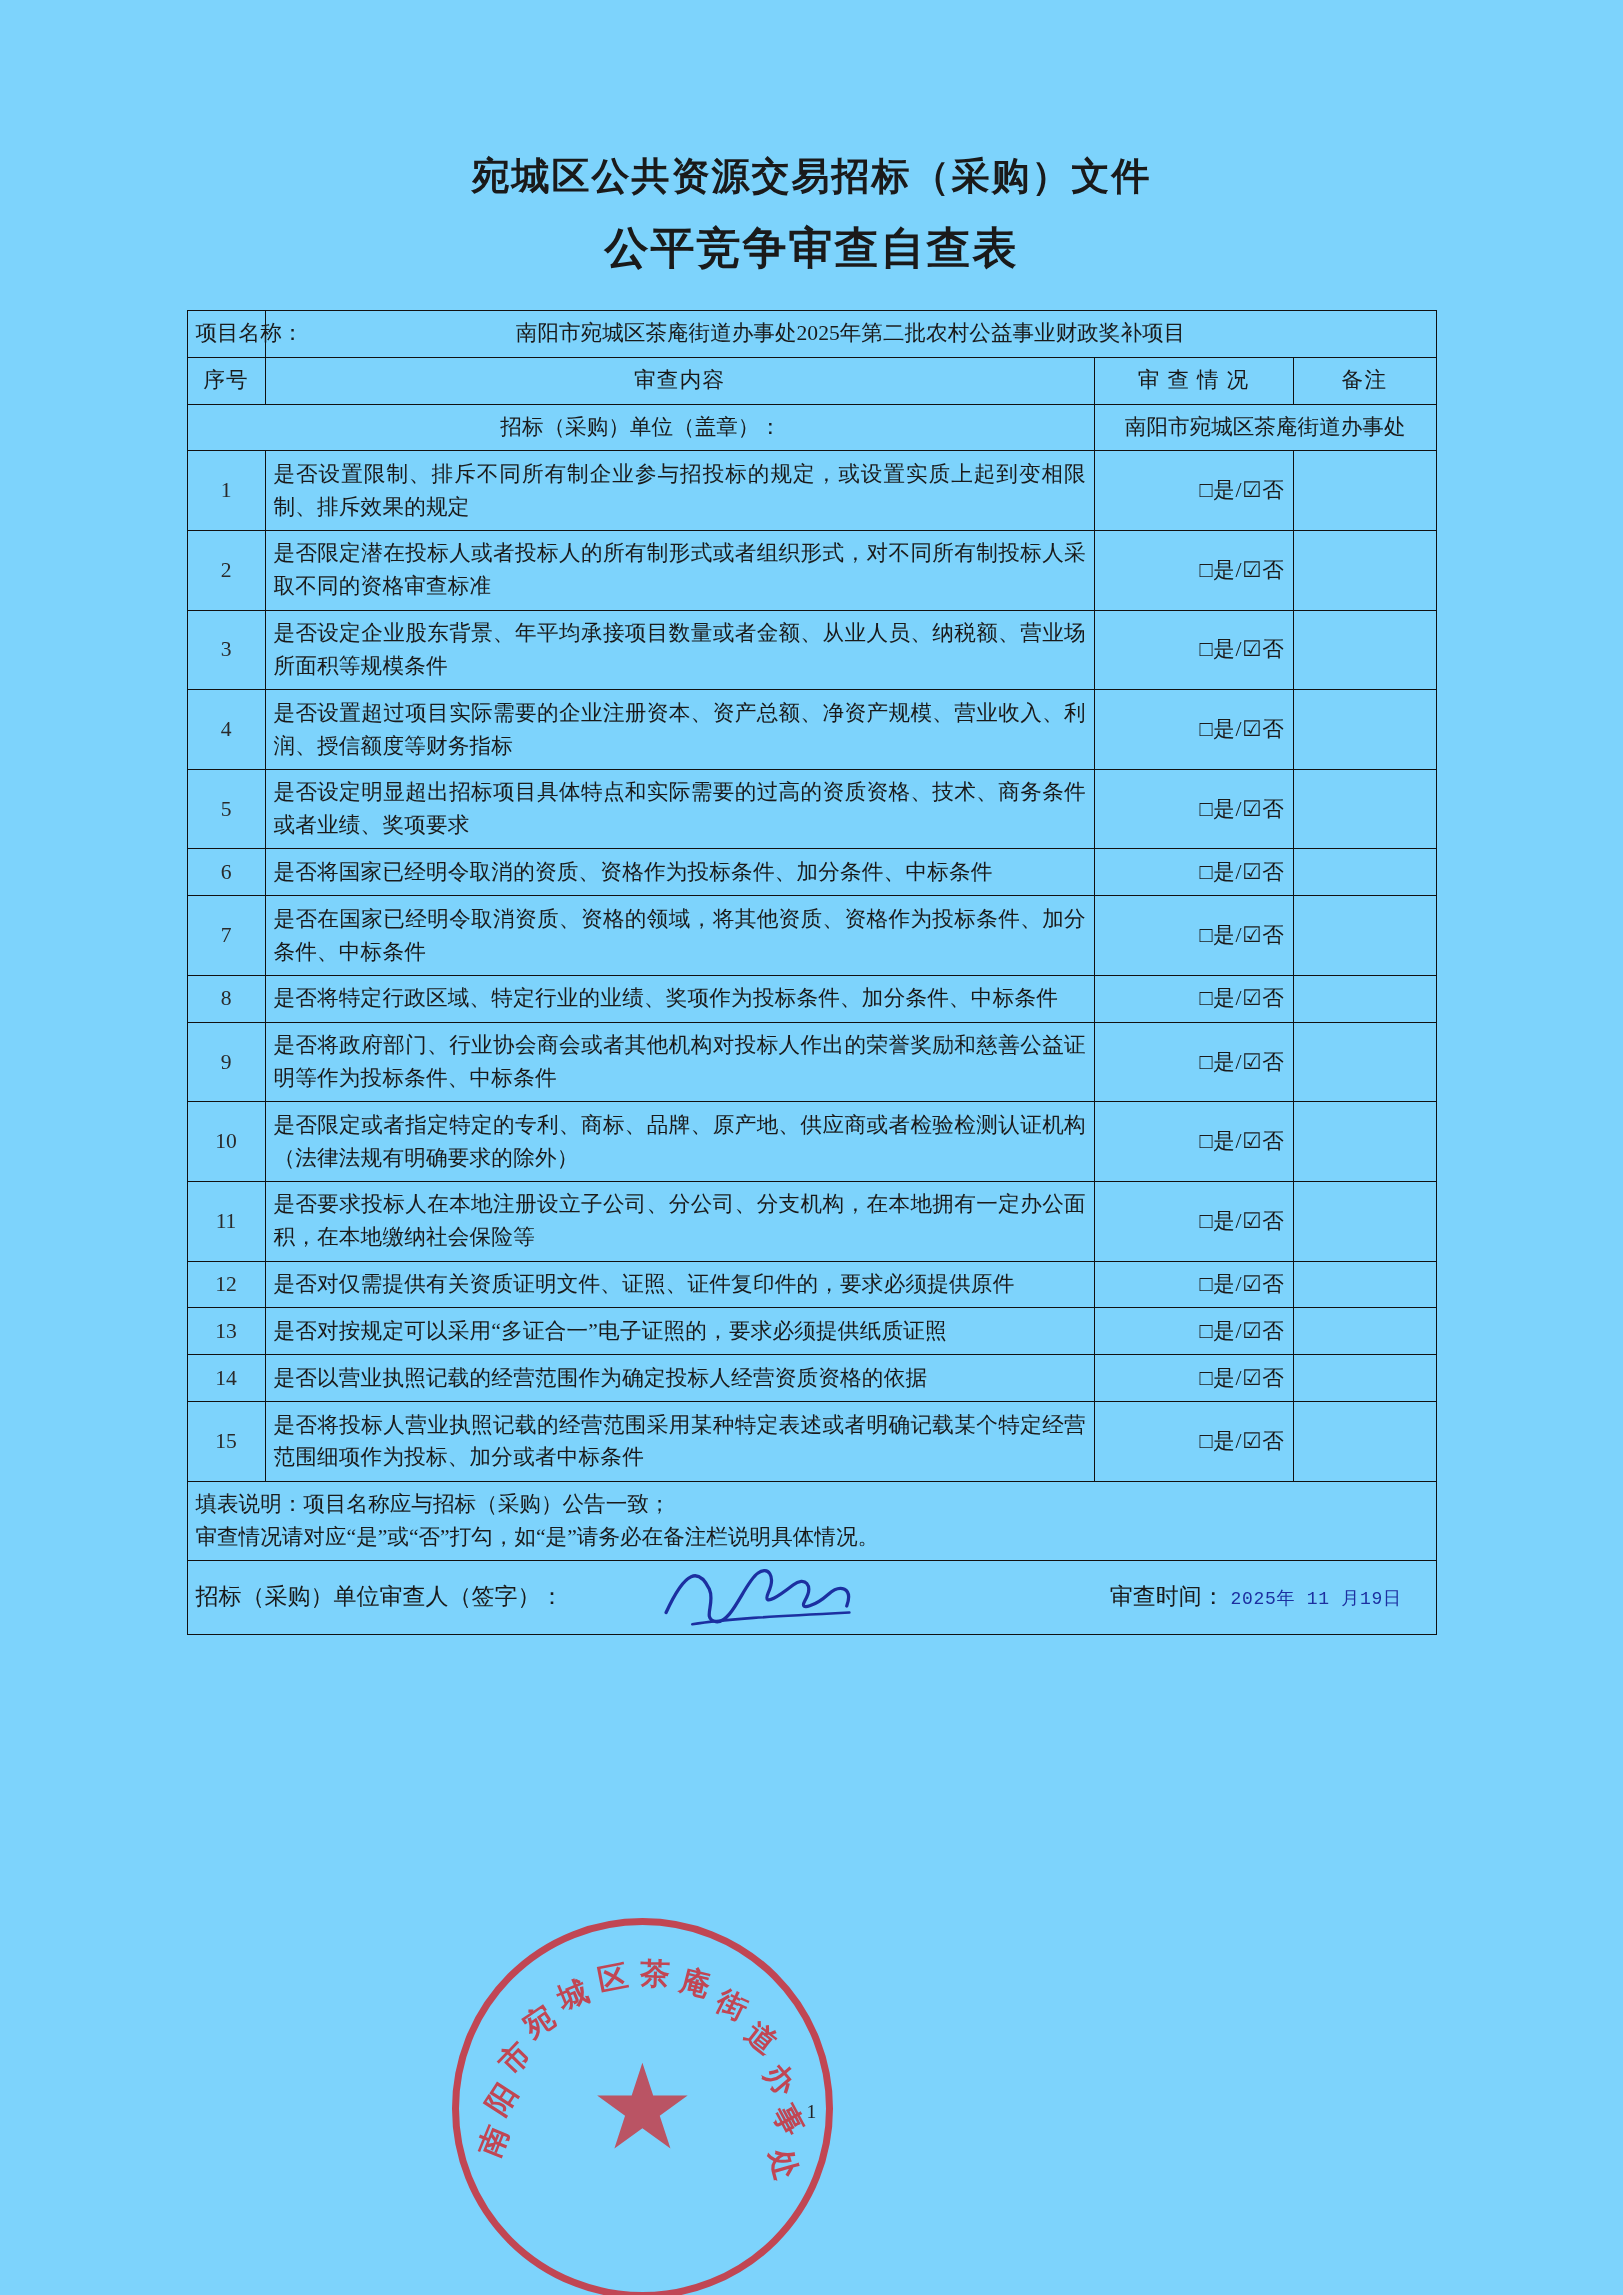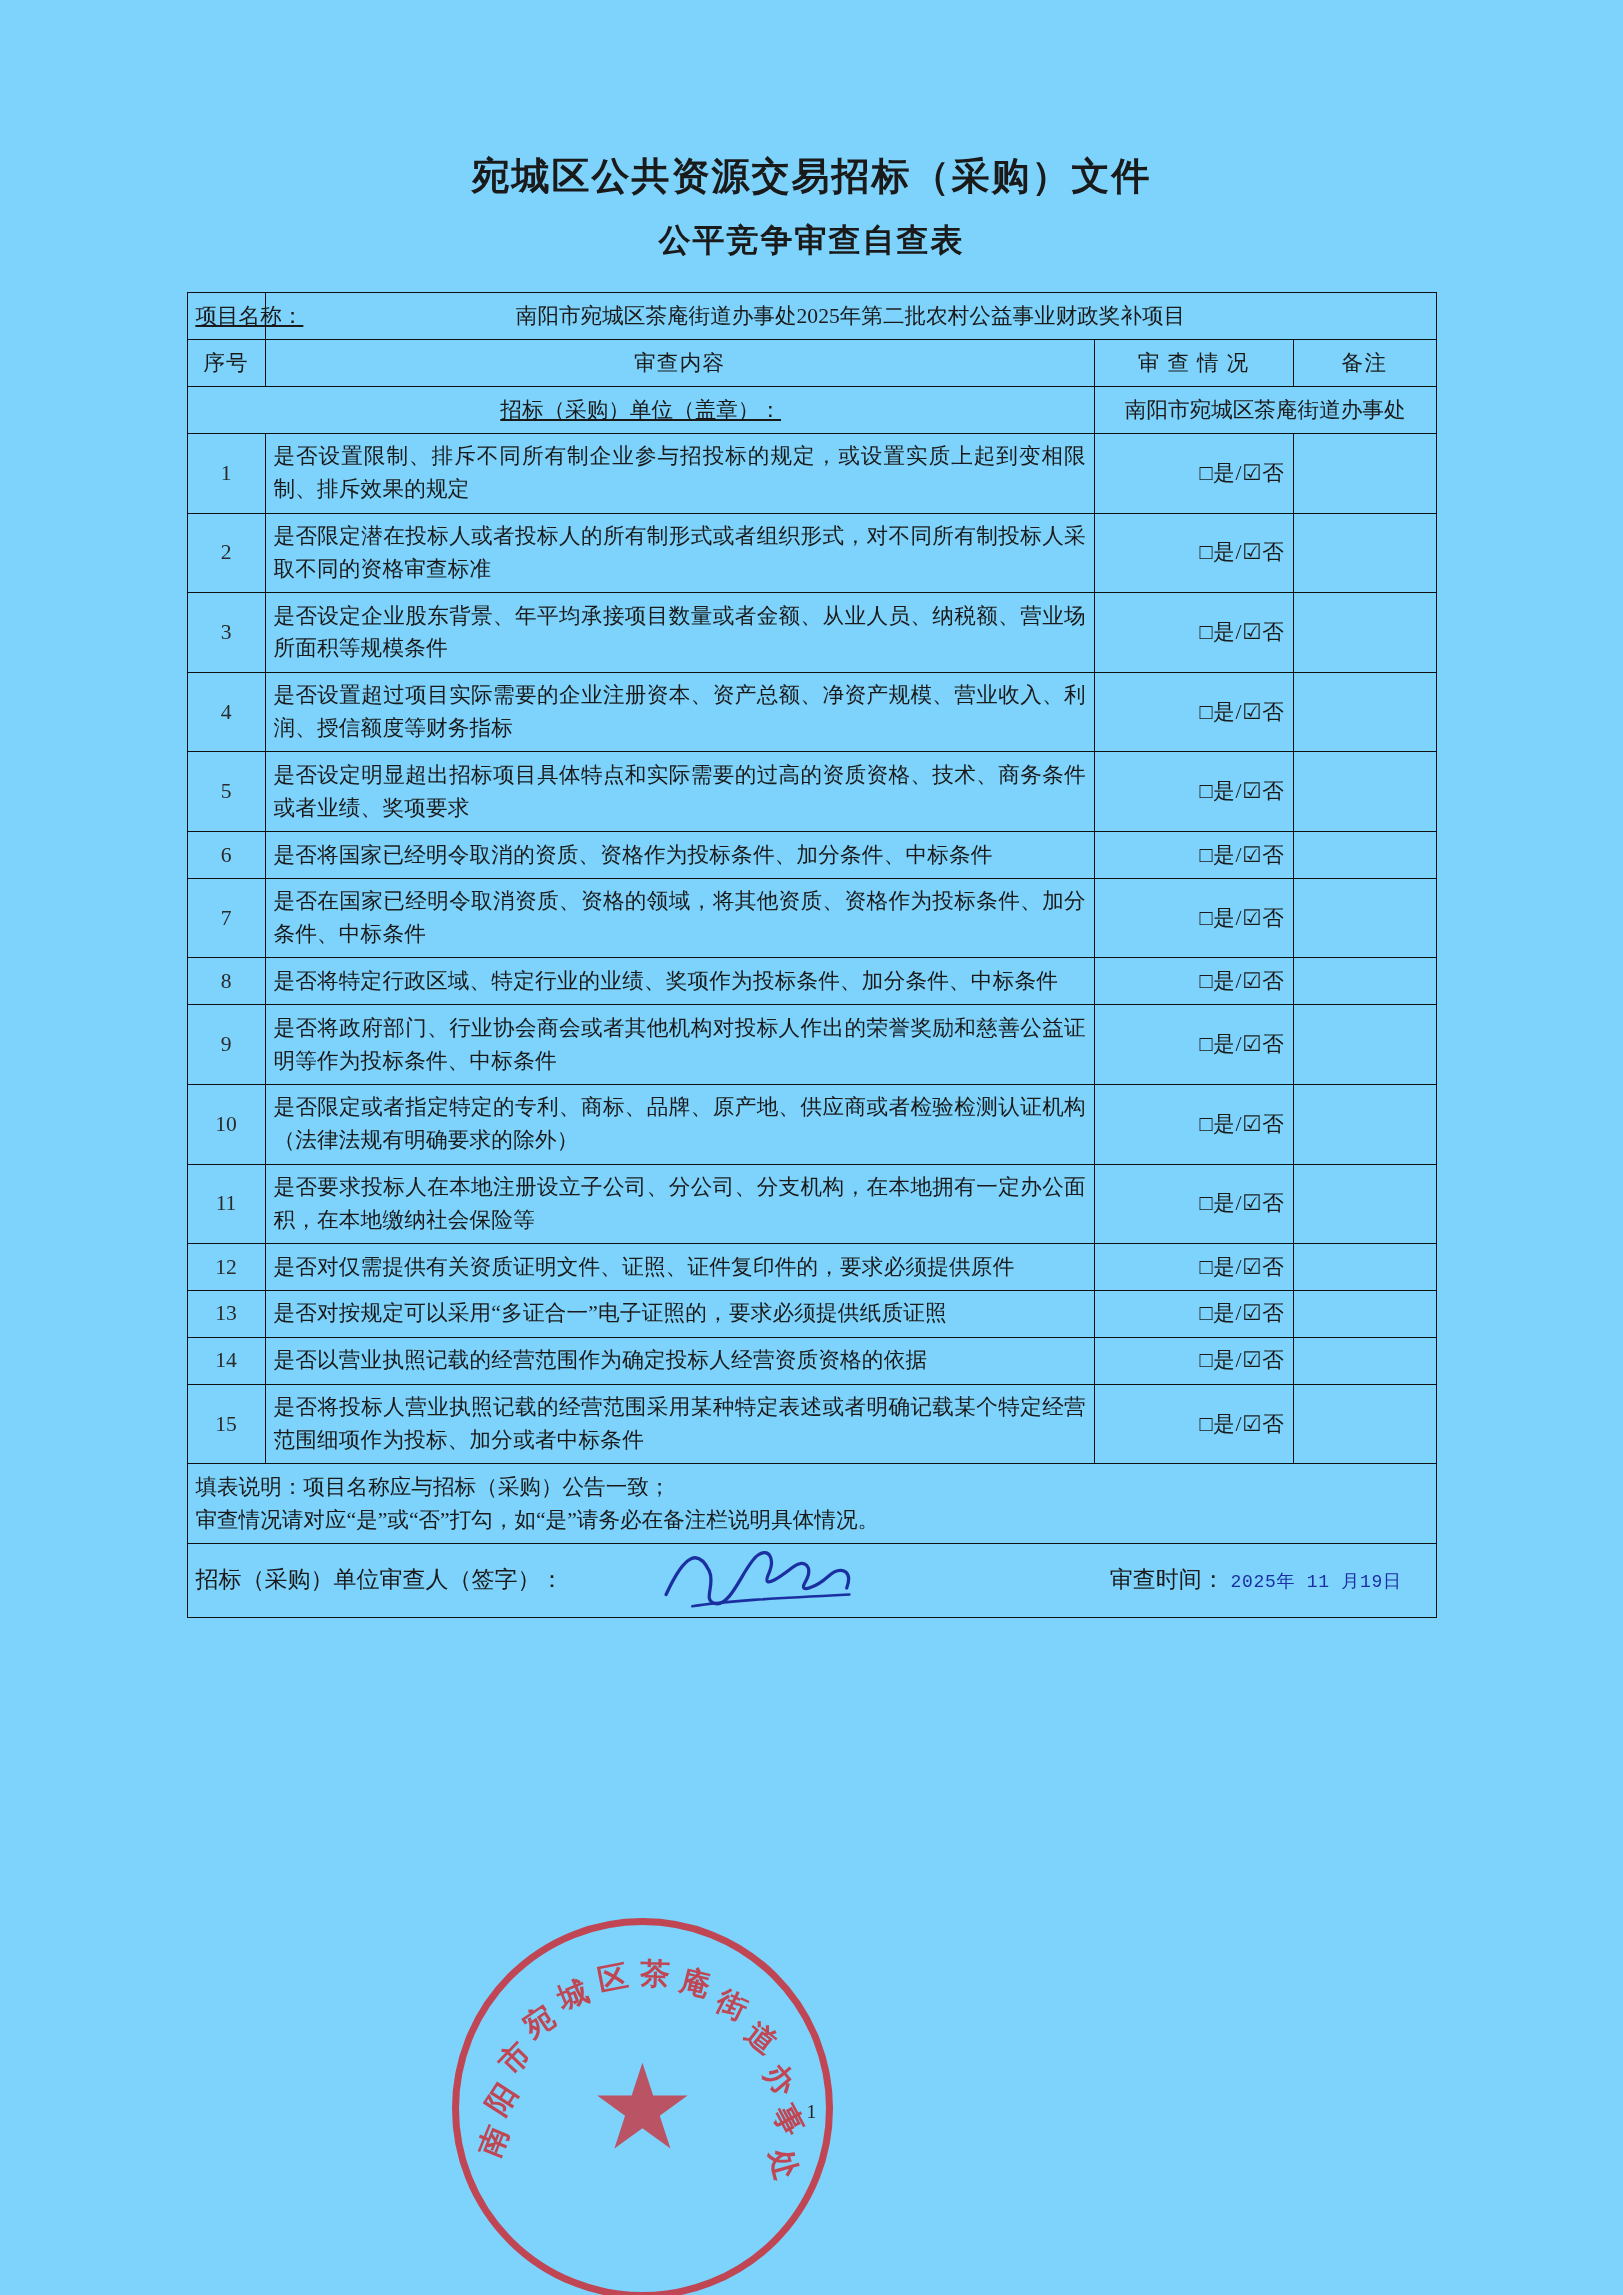--- a/index.html
+++ b/index.html
@@ -26,21 +26,21 @@
     text-align: center;
     padding-top: 149px;
   }
   .doc-title {
     font-size: 38px;
     font-weight: bold;
     letter-spacing: 2px;
     line-height: 1.45;
   }
   .doc-subtitle {
-    font-size: 32px;
+    font-size: 44px;
     font-weight: bold;
     letter-spacing: 2px;
     line-height: 1.45;
     margin-top: 13px;
   }
   table.main {
     border-collapse: collapse;
     margin: 29px auto 0 auto;
     width: 1250px;
     table-layout: fixed;
@@ -54,21 +54,20 @@
   }
   .c-idx { width: 77px; text-align: center; }
   .c-content { width: 818px; }
   .c-status { width: 196px; text-align: center; }
   .c-remark { width: 141px; }
 
   .label-cell {
     text-align: center;
     font-size: 23px;
     white-space: nowrap;
-    text-decoration: underline;
   }
   .proj-name {
     text-align: center;
     font-size: 23px;
     line-height: 1.5;
     padding: 9.2px 13px;
   }
   .unit-name {
     text-align: center;
     font-size: 23.6px;

